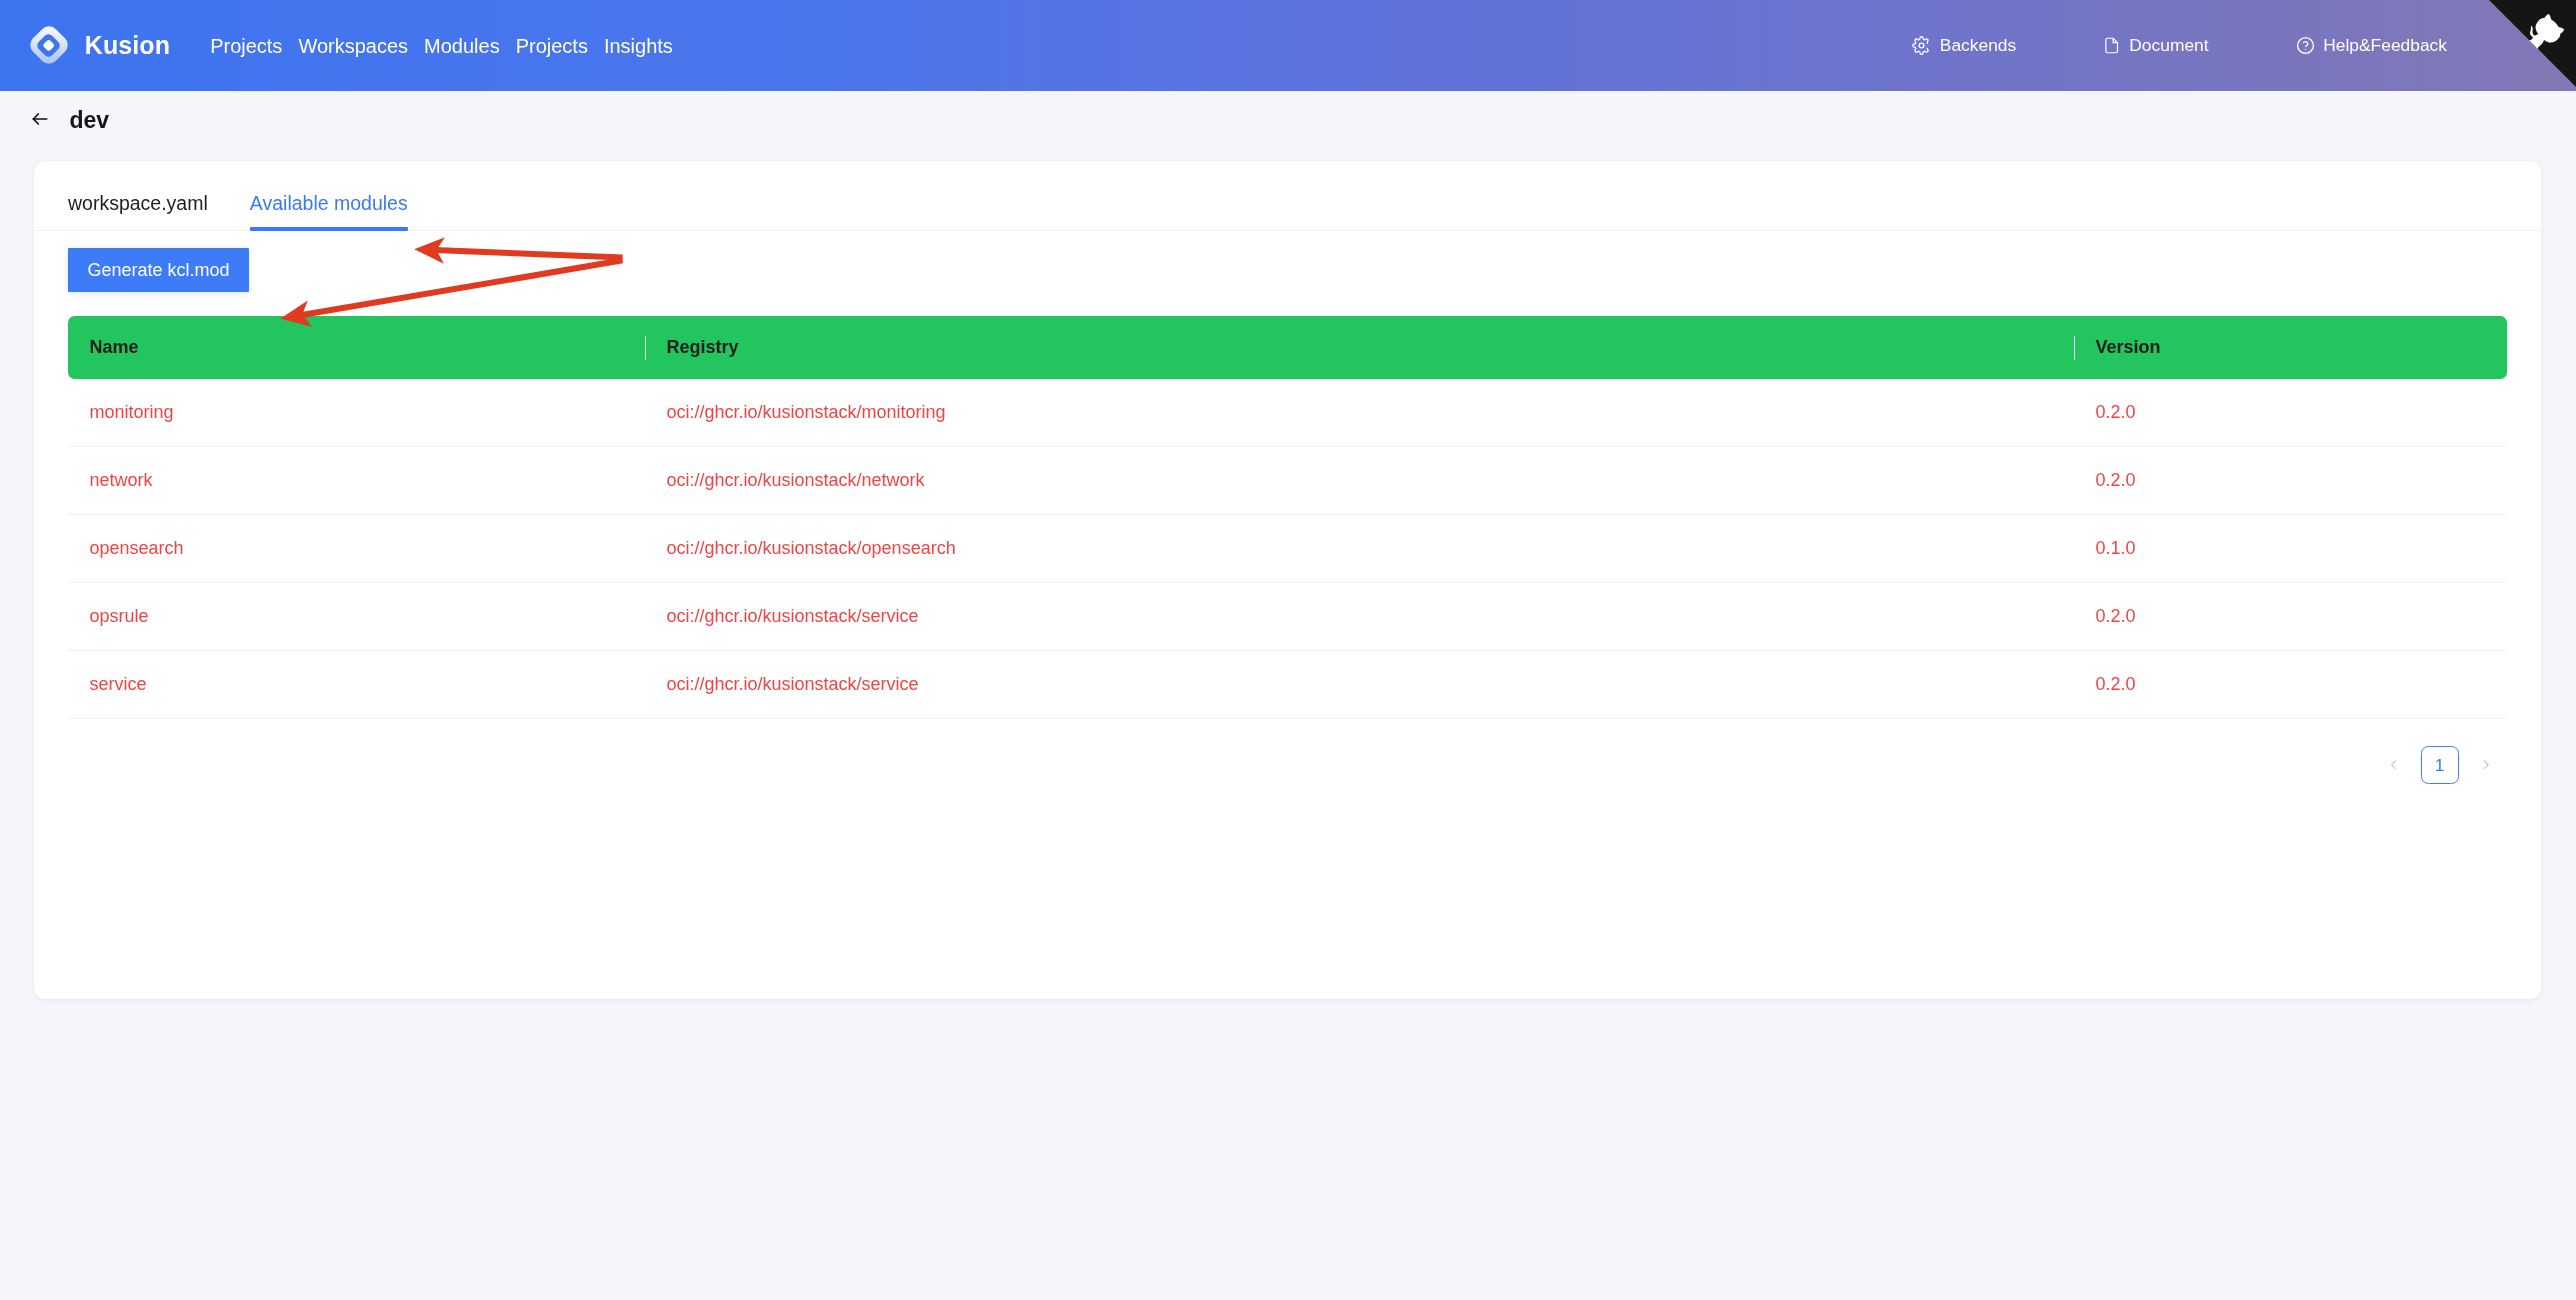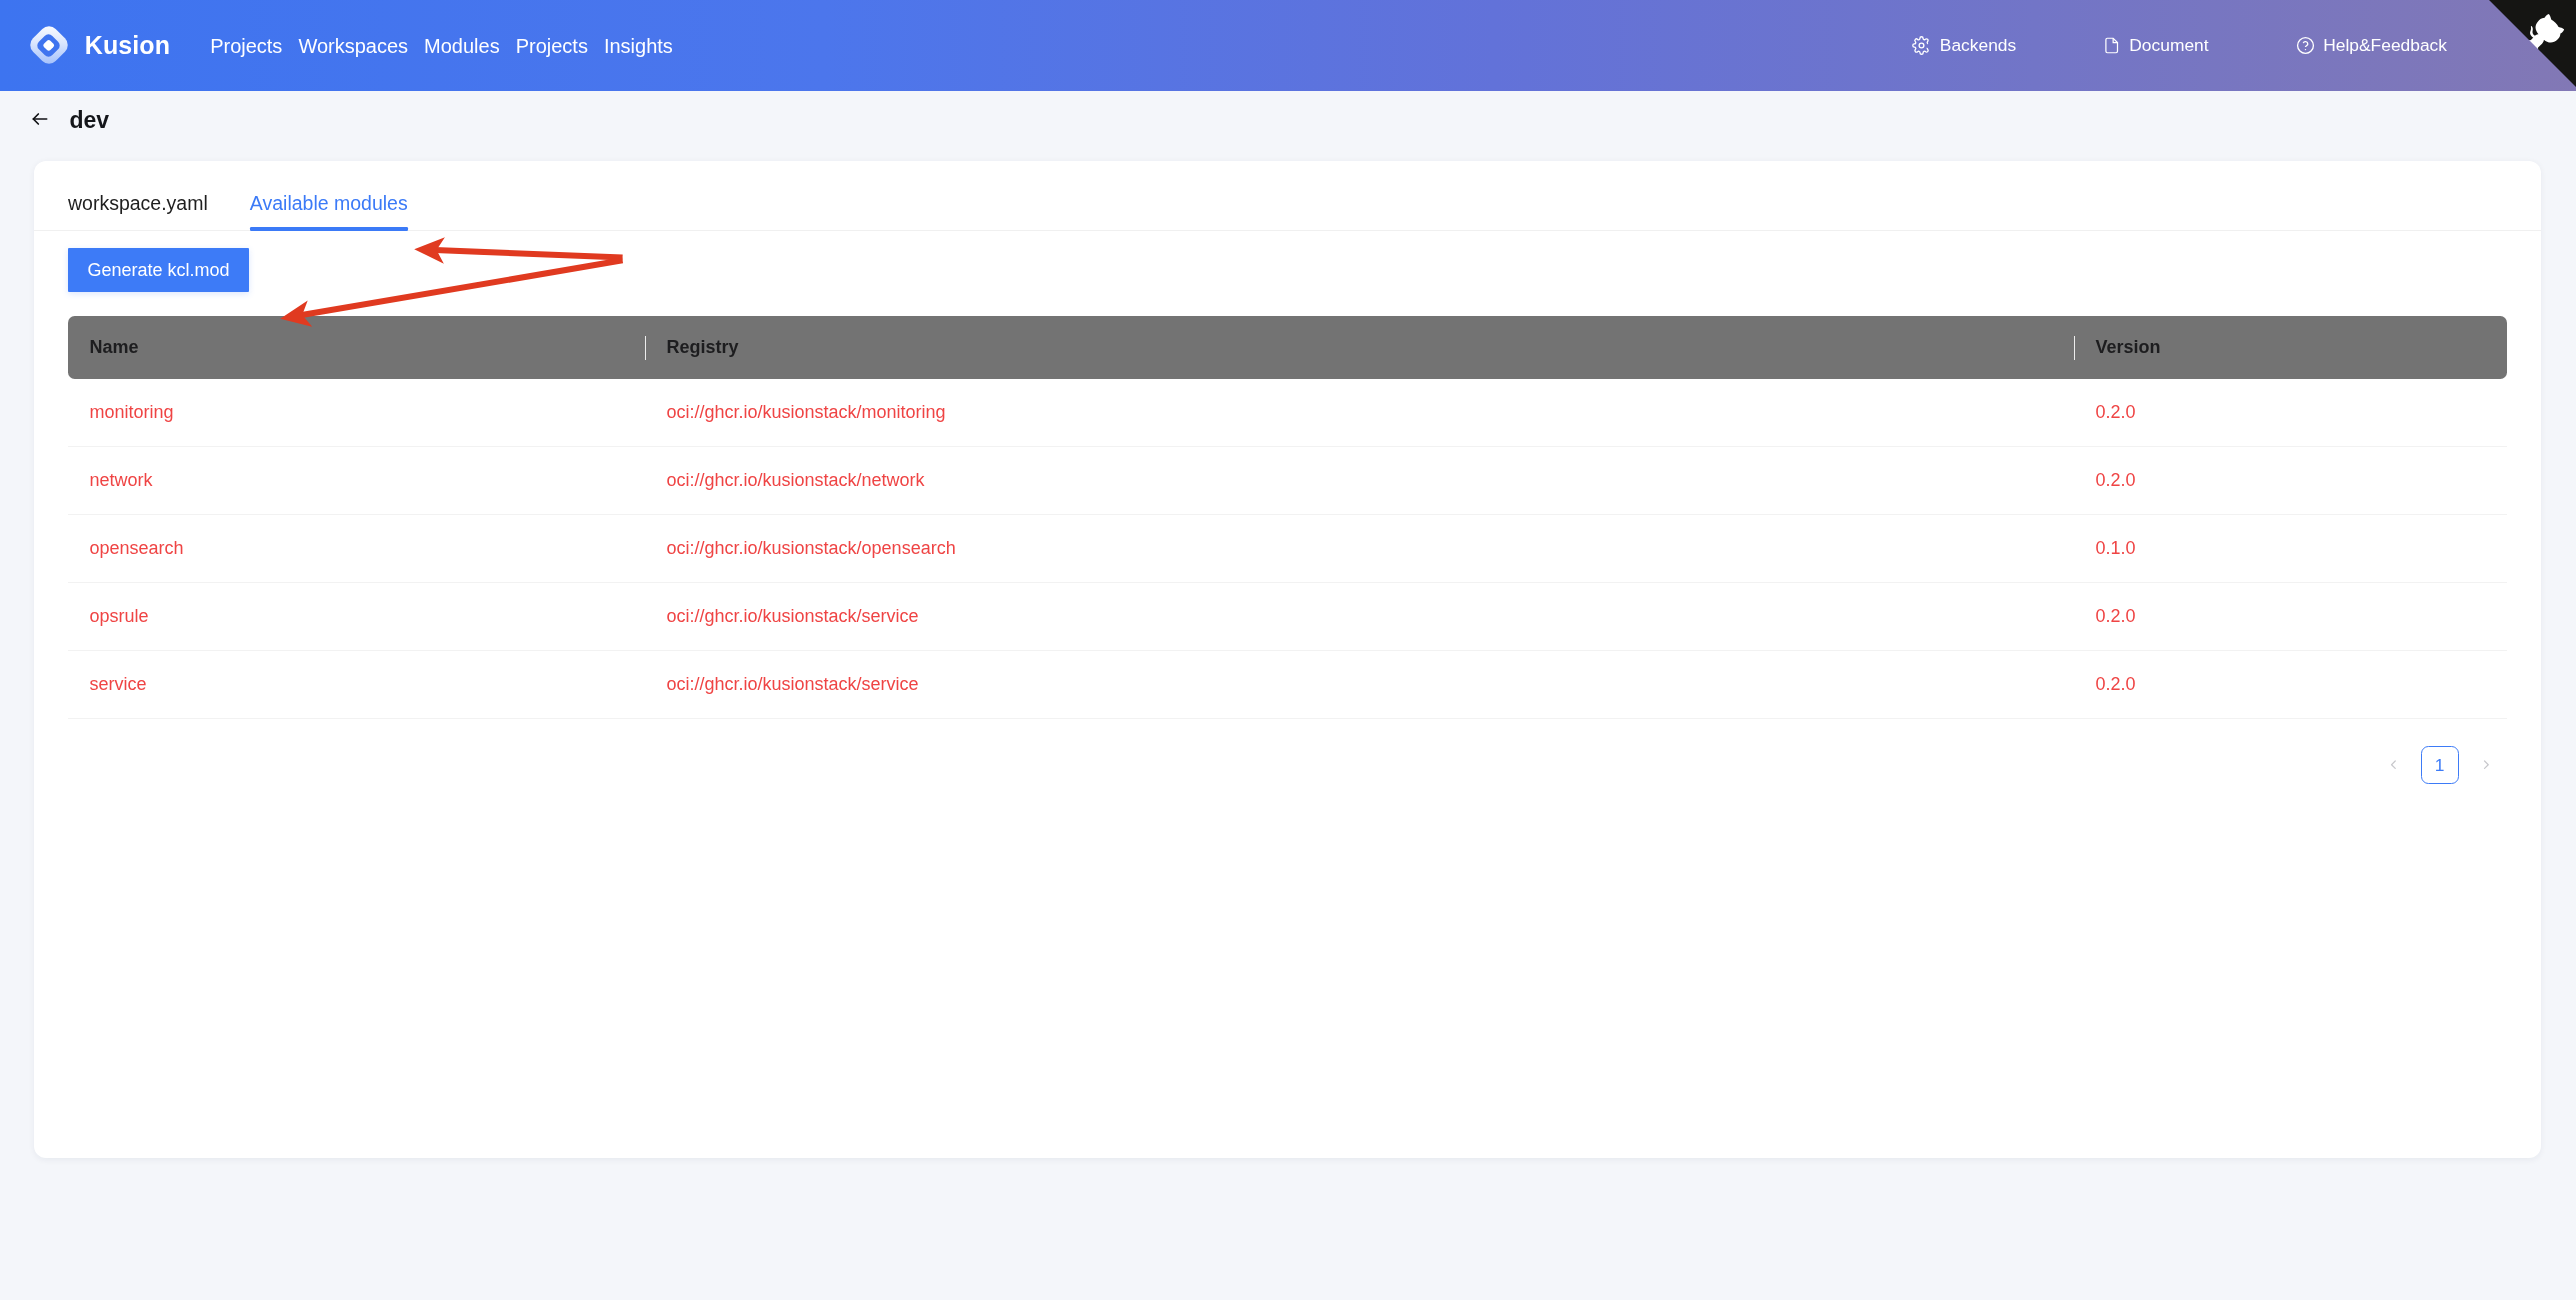--- a/index.html
+++ b/index.html
@@ -83,21 +83,21 @@
   .back-arrow { cursor: pointer; display: block; }
   .page-title { font-size: 23px; font-weight: bold; color: #14161a; }
 
   
   .card {
     position: relative;
     margin: 12px 35px 0 34px;
     background: #fff;
     border-radius: 12px;
     box-shadow: 0 1.3px 6.7px rgba(20,30,60,.06);
-    height: 997px;
+    height: 838px;
     padding: 0 32px;
   }
 
   .tabs {
     display: flex; align-items: flex-end; gap: 42px;
     height: 70px;
     border-bottom: 1.3px solid #f0f0f0;
     padding-left: 34px;
     margin-left: -32px; margin-right: -32px;
     padding-right: 32px;
@@ -120,21 +120,21 @@
     font-size: 18px; font-family: inherit;
     border: none; border-radius: 1px;
     padding: 11.4px 19.5px; cursor: pointer;
     box-shadow: 0 2px 6px rgba(61,123,247,.18);
   }
 
   
   .tbl-wrap { padding: 24px 0 0 34px; margin-left: -32px; margin-right: -32px; padding-right: 34px; }
   table { width: 100%; border-collapse: collapse; table-layout: fixed; }
   thead th {
-    background: #737373;
+    background: #22c55e;
     font-size: 18px; font-weight: bold; color: #1d1d1f;
     text-align: left;
     padding: 21px 0 21px 21.5px;
     position: relative;
   }
   thead th.c-reg::before, thead th.c-ver::before {
     content: ""; position: absolute; left: 0; top: 50%;
     transform: translateY(-50%);
     width: 1.3px; height: 24px; background: #ececec;
   }

